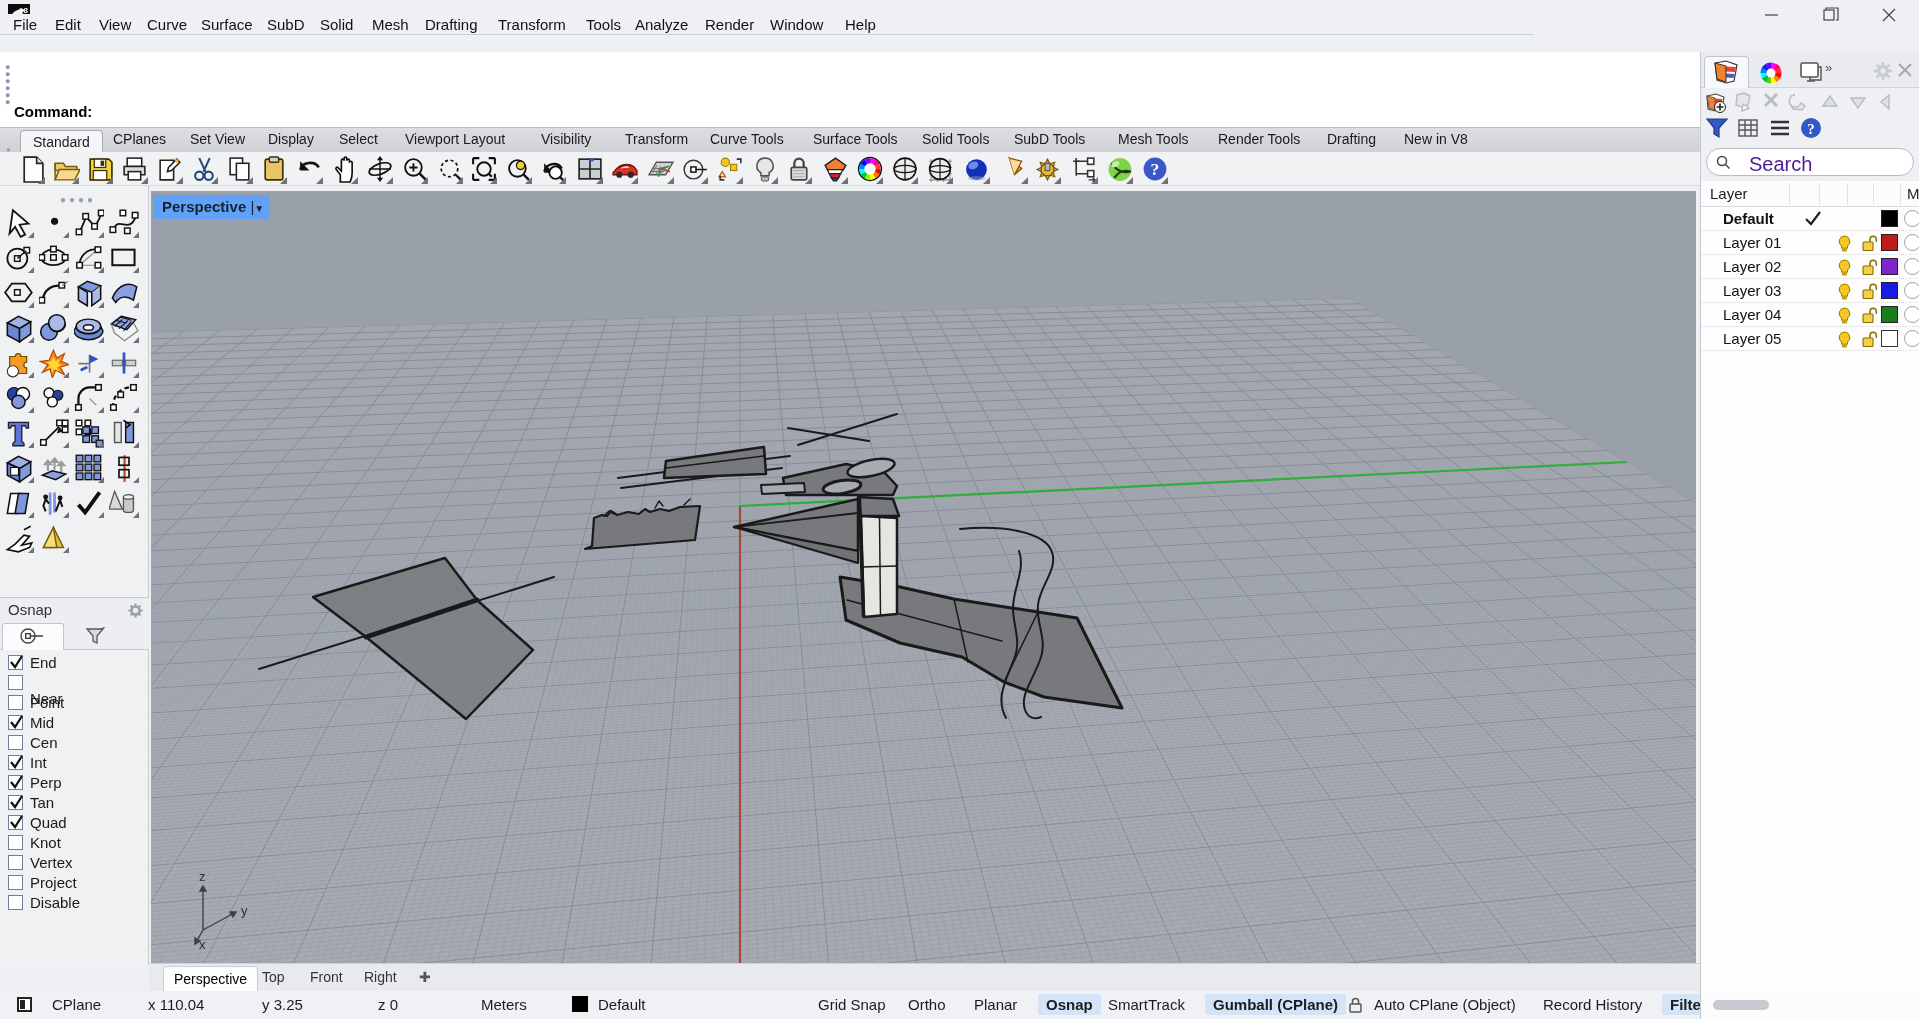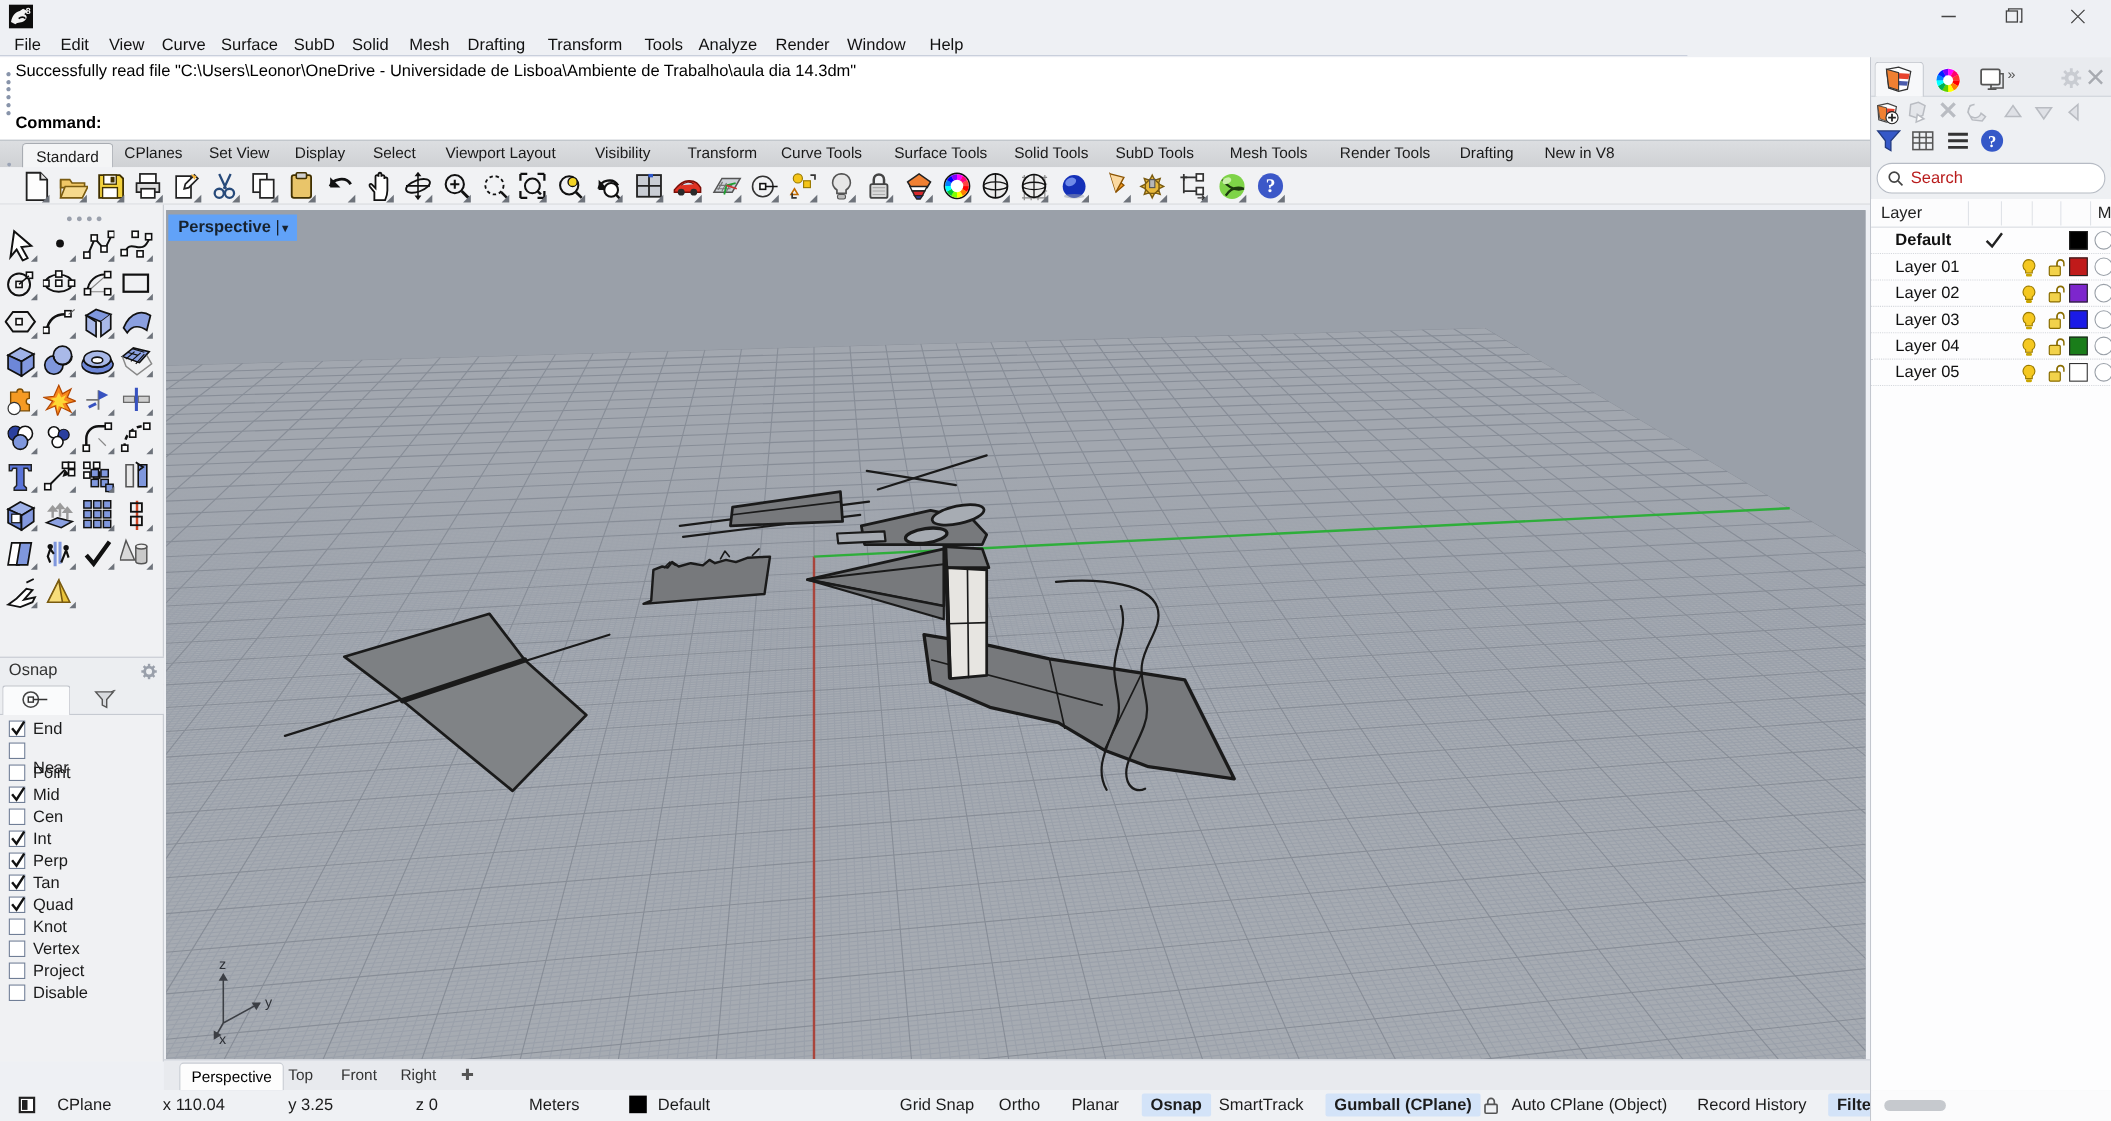--- a/index.html
+++ b/index.html
@@ -1,20 +1,20 @@
 <!DOCTYPE html>
 <html><head><meta charset="utf-8"><style>
 *{margin:0;padding:0;box-sizing:border-box;}
 html,body{width:1919px;height:1019px;overflow:hidden;font-family:"Liberation Sans",sans-serif;background:#eef0f4;}
 .abs{position:absolute;}
 
 #titlebar{position:absolute;left:0;top:0;width:1919px;height:30px;background:#eef0f4;}
 #titlebar .ttext{position:absolute;left:33px;top:6px;font-size:15px;color:#1a1a1a;}
 
-#menubar{position:absolute;left:0;top:30px;width:1534px;height:21px;background:#eef0f4;border-bottom:1px solid #c9cfdc;}
+#menubar{position:absolute;left:0;top:14px;width:1534px;height:21px;background:#eef0f4;border-bottom:1px solid #c9cfdc;}
 #menubar span{position:absolute;top:2px;font-size:15px;color:#111;}
 
 #cmd{position:absolute;left:0;top:52px;width:1919px;height:75px;background:#ffffff;}
 #cmd .l1{position:absolute;left:14px;top:4px;font-size:15px;color:#000;}
 #cmd .l2{position:absolute;left:14px;top:51px;font-size:15px;font-weight:bold;color:#000;}
 .vdots{position:absolute;width:3px;color:#9aa2b2;}
 
 #tabbar{position:absolute;left:0;top:127px;width:1919px;height:25px;background:linear-gradient(#dcdee1,#cfd1d4);border-top:1px solid #b9bdc4;}
 #tabbar .tab{position:absolute;top:3px;font-size:14px;color:#1a1a1a;}
 #tabbar .active{background:#f4f5f6;border:1px solid #a8acb2;border-bottom:none;border-radius:4px 4px 0 0;top:2px;height:23px;padding:3px 12px 0 12px;}
@@ -69,21 +69,20 @@
     <span style="left:425px">Drafting</span>
     <span style="left:498px">Transform</span>
     <span style="left:586px">Tools</span>
     <span style="left:635px">Analyze</span>
     <span style="left:705px">Render</span>
     <span style="left:770px">Window</span>
     <span style="left:845px">Help</span>
   </div>
 <div id="cmd">
  <div class="vdots" style="left:5px;top:12px;font-size:9px;line-height:7px;color:#8894aa">●<br>●<br>●<br>●<br>●<br>●</div>
- <div class="l1">Successfully read file "C:\Users\Leonor\OneDrive - Universidade de Lisboa\Ambiente de Trabalho\aula dia 14.3dm"</div>
  <div class="l2">Command:</div>
 </div>
 <div id="tabbar">
     <div class="vdots" style="left:6px;top:18px;font-size:8px;line-height:8px;color:#9aa3b5">●<br>●<br>●<br>●</div>
     <div class="tab active" style="left:20px">Standard</div>
     <div class="tab" style="left:113px">CPlanes</div>
     <div class="tab" style="left:190px">Set View</div>
     <div class="tab" style="left:268px">Display</div>
     <div class="tab" style="left:339px">Select</div>
     <div class="tab" style="left:405px">Viewport Layout</div>
@@ -1410,21 +1409,21 @@
         <path d="M66,6 h18 M66,12 h18 M66,18 h18"></path>
       </g>
 <circle cx="106" cy="12" r="10" fill="#3558c8"></circle>
       <text x="106" y="17.5" text-anchor="middle" font-size="15" font-weight="bold" fill="#fff" font-family="Liberation Serif">?</text>
 </svg>
     <div style="position:absolute;left:5px;top:96px;width:208px;height:28px;background:#fff;border:1px solid #b6bbc4;border-radius:14px"></div>
     <svg style="position:absolute;left:15px;top:103px" width="15" height="15" viewBox="0 0 15 15">
       <circle cx="6" cy="6" r="4.5" fill="none" stroke="#444" stroke-width="1.5"></circle>
       <path d="M9.5,9.5 l4,4" stroke="#444" stroke-width="1.5"></path>
     </svg>
-    <div style="position:absolute;left:36px;top:101px;font-size:15px;color:#b91c1c">Search</div>
+    <div style="position:absolute;left:48px;top:101px;font-size:20px;color:#4c1d95">Search</div>
     <div style="position:absolute;left:0;top:129px;width:219px;height:810px;background:#fdfdfe"></div>
     <div style="position:absolute;left:0;top:129px;width:219px;height:26px;background:#fcfcfd;border-bottom:1px solid #d8dbe0">
       <div style="position:absolute;left:9px;top:4px;font-size:15px;color:#222">Layer</div>
       <div style="position:absolute;left:88px;top:2px;width:1px;height:22px;background:#e0e3e8"></div>
       <div style="position:absolute;left:118px;top:2px;width:1px;height:22px;background:#e0e3e8"></div>
       <div style="position:absolute;left:146px;top:2px;width:1px;height:22px;background:#e0e3e8"></div>
       <div style="position:absolute;left:172px;top:2px;width:1px;height:22px;background:#e0e3e8"></div>
       <div style="position:absolute;left:199px;top:2px;width:1px;height:22px;background:#e0e3e8"></div>
       <div style="position:absolute;left:206px;top:4px;font-size:15px;color:#222">M</div>
     </div>

